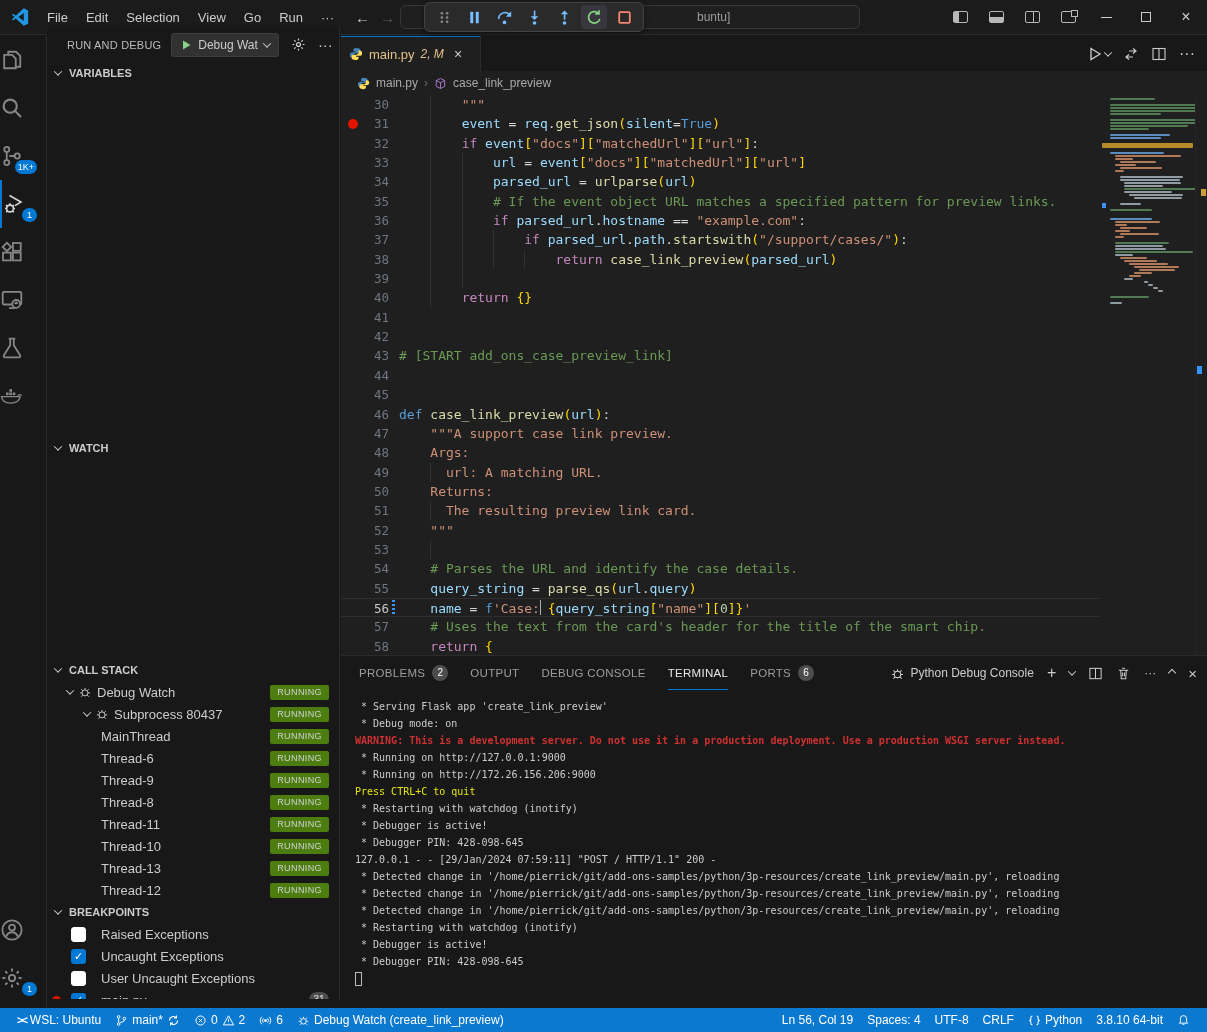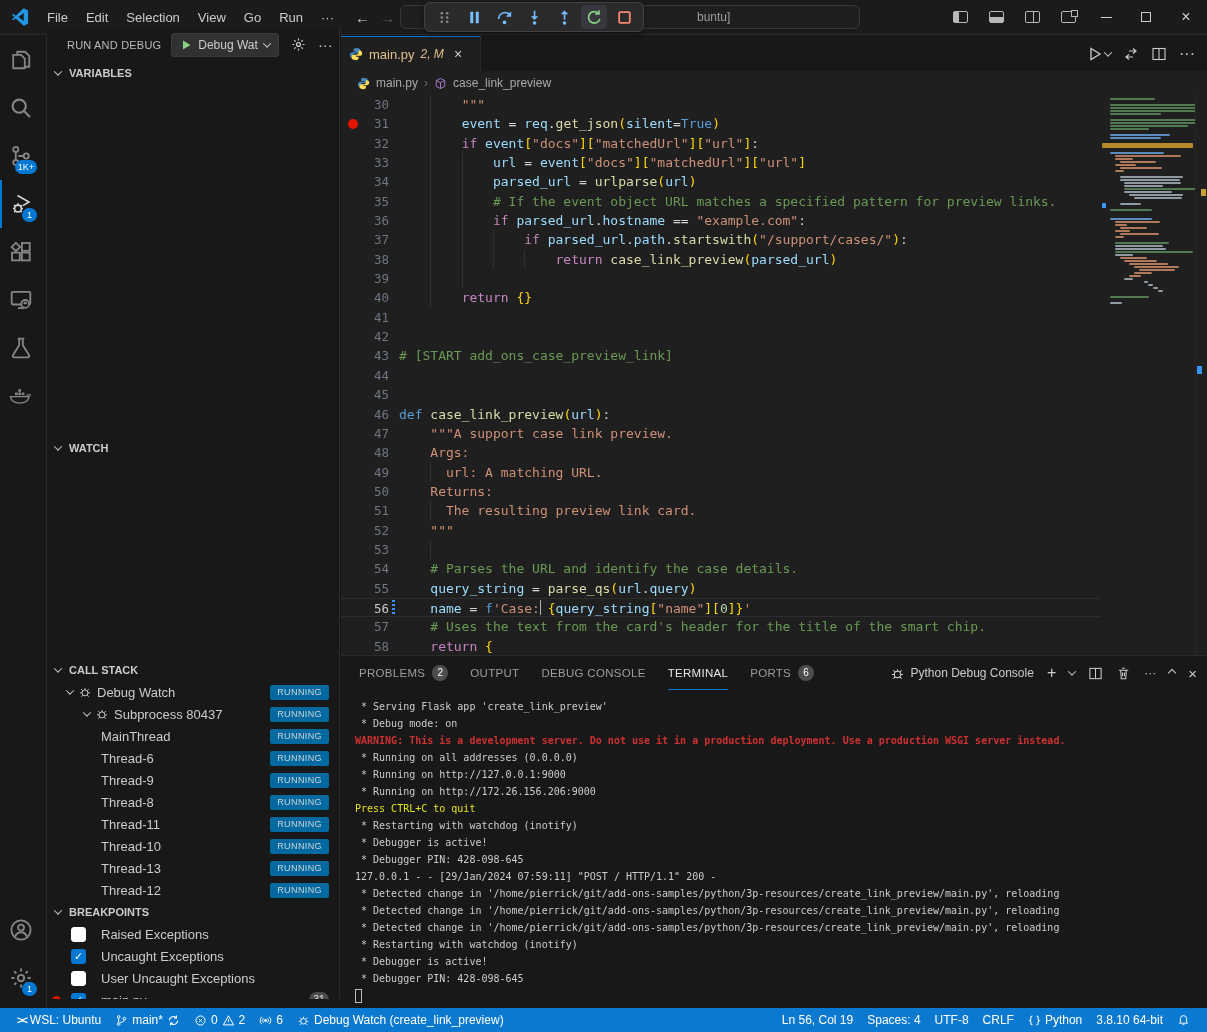--- a/index.html
+++ b/index.html
@@ -30,21 +30,21 @@
   .frame.bottom::before{ content:""; position:absolute; left:0; bottom:0; width:100%; height:5px; background:#b8b8b8; }
   .frame.right::before { content:""; position:absolute; right:0; top:0; width:5px; height:100%; border-left:1px solid #b8b8b8; }
   .frame.custom::before{ content:""; position:absolute; right:-3px; top:-2px; width:5px; height:5px; border:1px solid #b8b8b8; background:#1b1b1b; }
   .win-btn { width:34px; height:30px; display:flex; align-items:center; justify-content:center; color:#cccccc; font-size:13px; }
   .min-glyph { width:11px; border-top:1px solid #ccc; display:inline-block; }
   .max-glyph { width:10px; height:10px; border:1px solid #ccc; display:inline-block; }
 
   
   #activitybar { position:absolute; left:0; top:36px; width:47px; height:972px; background:#181818;
     border-right:1px solid #2b2b2b; display:flex; flex-direction:column; }
-  .ab-item { width:42px; height:48px; display:flex; align-items:center; justify-content:center;
+  .ab-item { width:42px; height:48px; display:flex; align-items:center; justify-content:flex-start;
     position:relative; color:#868686; }
   .ab-item.active { color:#d7d7d7; border-left:2px solid #0078d4; }
   .ab-item svg { width:24px; height:24px; }
   .ab-badge { position:absolute; right:5px; bottom:6px; background:#0078d4; color:#fff;
     font-size:9px; line-height:14px; min-width:15px; text-align:center; border-radius:9px; padding:0 3px; }
   #ab-bottom { margin-top:auto; margin-bottom:6px; }
 
   
   #sidebar { position:absolute; left:47px; top:27px; width:293px; height:972px; background:#181818;
     border-right:1px solid #2b2b2b; overflow:hidden; font-size:13px; }
@@ -56,21 +56,21 @@
   #sidebar-header .hdr-ico { margin-left:12px; color:#cccccc; font-size:15px; }
   .chv { display:inline-block; width:6px; height:6px; border-right:1.4px solid #cccccc;
     border-bottom:1.4px solid #cccccc; transform:rotate(45deg) translate(-1px,-1px); }
   .chv.up { transform:rotate(-135deg); }
   .sec-header { height:22px; display:flex; align-items:center; gap:8px; padding-left:8px;
     font-size:11px; font-weight:bold; color:#cccccc; }
   #variables-body { height:353px; }
   #watch-body { height:200px; }
   .cs-row { height:22px; display:flex; align-items:center; gap:5px; color:#cccccc; font-size:13px; }
   .cs-row svg { width:14px; height:14px; flex:none; color:#c5c5c5; }
-  .running-badge { margin-left:auto; margin-right:10px; background:#0369a1; color:#d0d4d8;
+  .running-badge { margin-left:auto; margin-right:10px; background:#4d7c0f; color:#d0d4d8;
     font-size:9px; letter-spacing:.4px; padding:2.5px 7px; border-radius:2px; }
   .bp-row { height:22px; display:flex; align-items:center; gap:15px; padding-left:24px; position:relative; }
   .bp-dot { position:absolute; left:5px; width:9px; height:9px; border-radius:50%; background:#e51400; }
   .checkbox { width:15px; height:15px; border-radius:3px; flex:none; }
   .checkbox.off { background:#fff; border:1px solid #fff; }
   .checkbox.on { background:#0078d4; color:#fff; font-size:11px; line-height:15px; text-align:center; }
   .bp-badge { margin-left:auto; margin-right:10px; background:#4d4d4d; color:#e6e6e6;
     font-size:10px; line-height:16px; min-width:20px; text-align:center; border-radius:9px; }
 
   
@@ -824,21 +824,20 @@
         </span>
       <span>···</span>
       <span class="chv up"></span>
       <span style="font-size:15px;">×</span>
     </div>
   </div>
   <div id="terminal">
       <div class="term-line"> * Serving Flask app 'create_link_preview'</div>
       <div class="term-line"> * Debug mode: on</div>
       <div class="term-line t-r">WARNING: This is a development server. Do not use it in a production deployment. Use a production WSGI server instead.</div>
-      <div class="term-line"> * Running on all addresses (0.0.0.0)</div>
       <div class="term-line"> * Running on http://127.0.0.1:9000</div>
       <div class="term-line"> * Running on http://172.26.156.206:9000</div>
       <div class="term-line t-y">Press CTRL+C to quit</div>
       <div class="term-line"> * Restarting with watchdog (inotify)</div>
       <div class="term-line"> * Debugger is active!</div>
       <div class="term-line"> * Debugger PIN: 428-098-645</div>
       <div class="term-line">127.0.0.1 - - [29/Jan/2024 07:59:11] "POST / HTTP/1.1" 200 -</div>
       <div class="term-line"> * Detected change in '/home/pierrick/git/add-ons-samples/python/3p-resources/create_link_preview/main.py', reloading</div>
       <div class="term-line"> * Detected change in '/home/pierrick/git/add-ons-samples/python/3p-resources/create_link_preview/main.py', reloading</div>
       <div class="term-line"> * Detected change in '/home/pierrick/git/add-ons-samples/python/3p-resources/create_link_preview/main.py', reloading</div>

